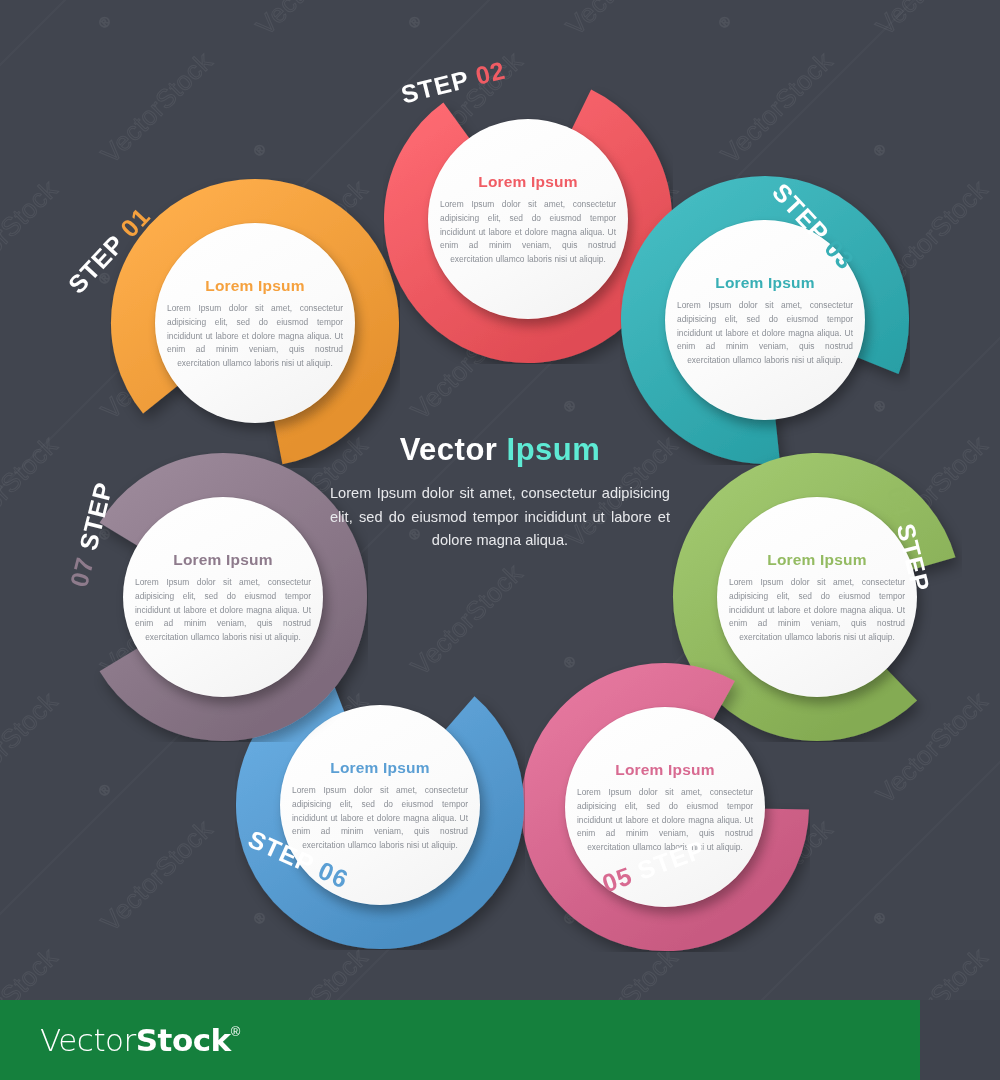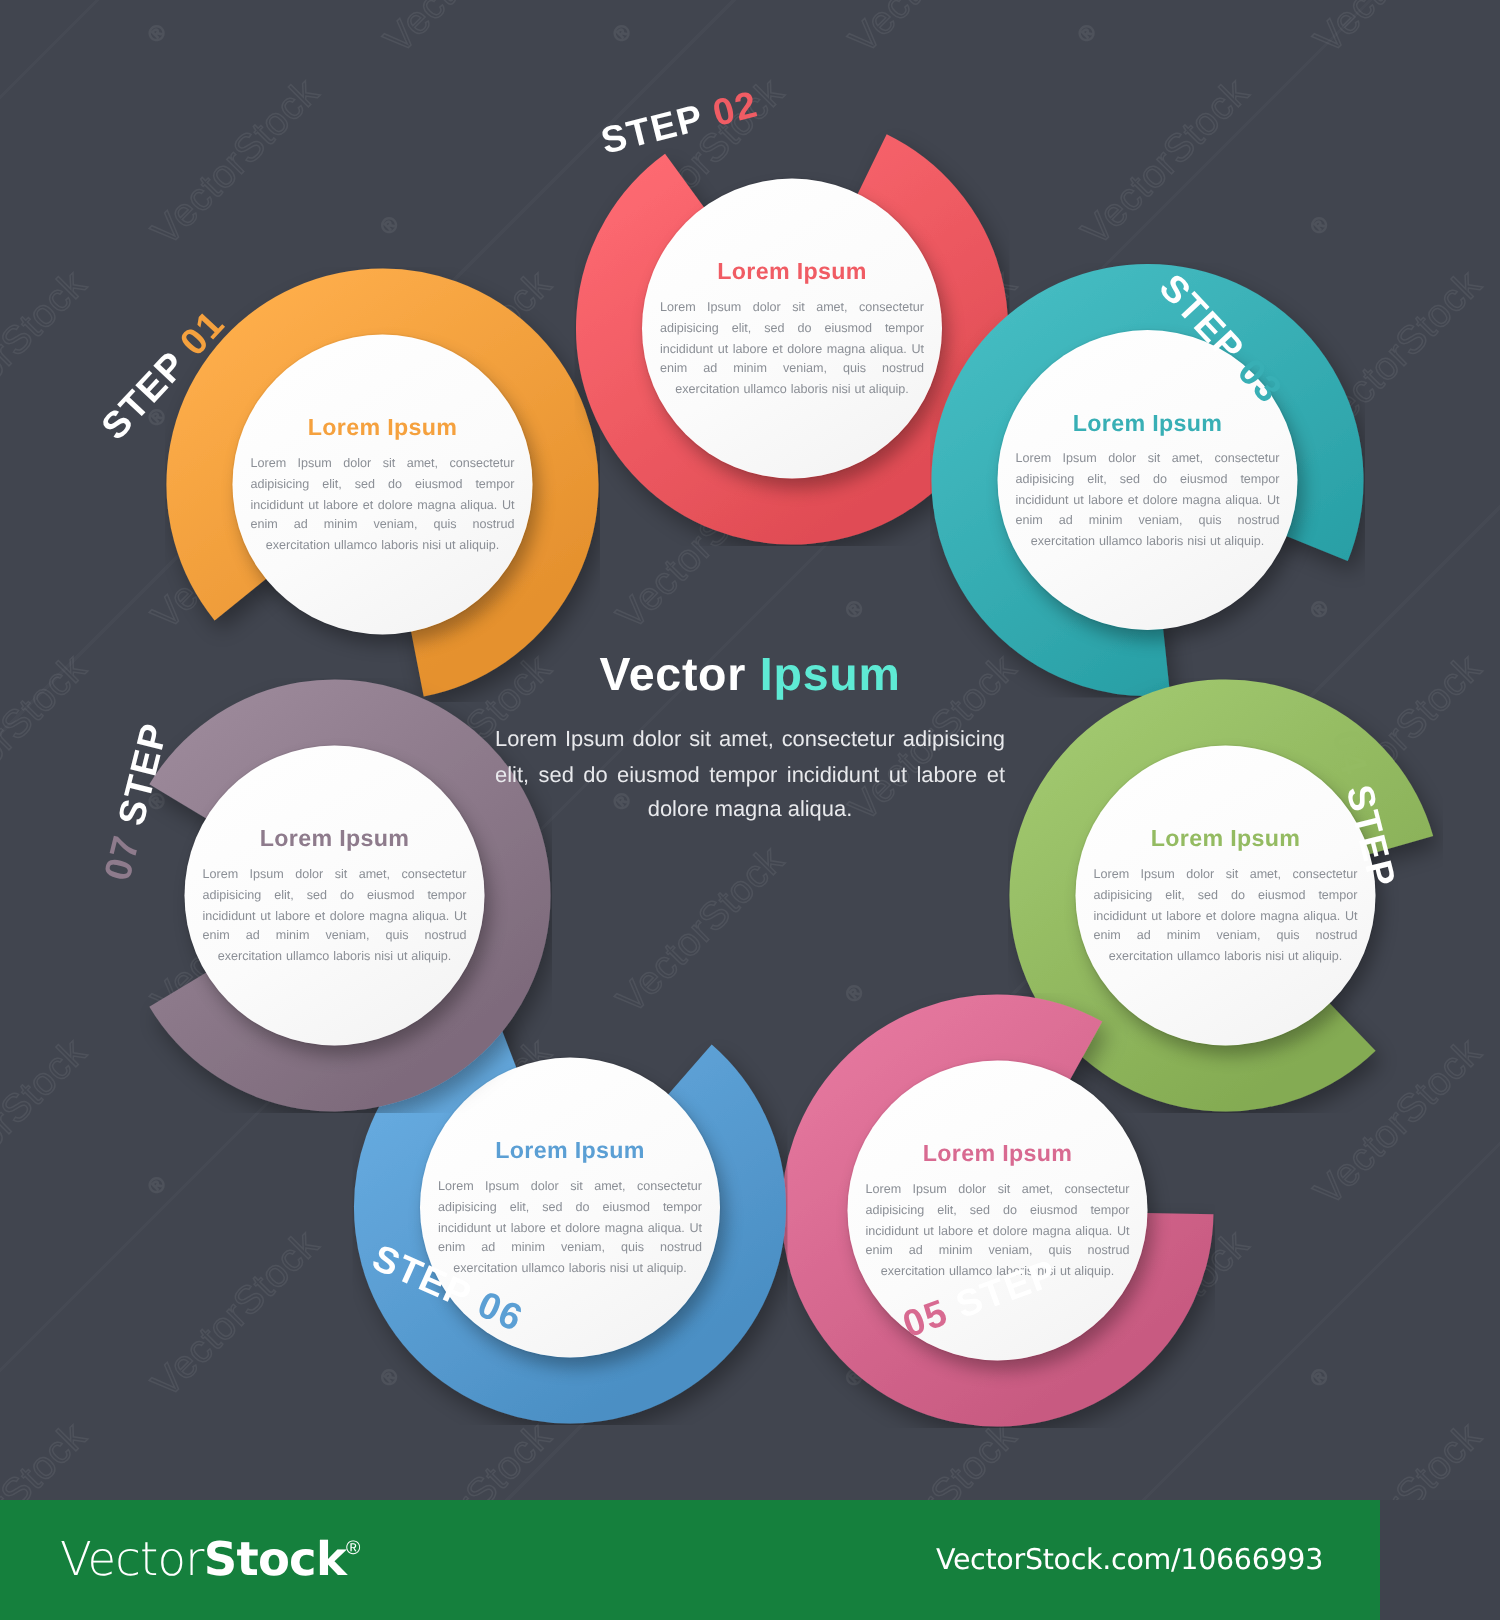--- a/index.html
+++ b/index.html
@@ -334,14 +334,13 @@
     <div class="steplabel" style="left: 245px; top: 845px; transform: rotate(24deg);"><span class="sw">STEP</span> <span class="sn" style="color: rgb(91, 159, 212);">06</span></div>
     <div class="steplabel" style="left: 38px; top: 520px; transform: rotate(-76deg);"><span class="sn" style="color: rgb(142, 123, 140);">07</span> <span class="sw">STEP</span></div>
   </div>
 
 <div id="footer">
   <div id="brand">
     <span class="b1">Vector</span>
       <span class="b2">Stock</span>
       <span class="reg">®</span>
   </div>
-  <div id="url">VectorStock.com/10666993</div>
 </div>
 
 </body></html>

